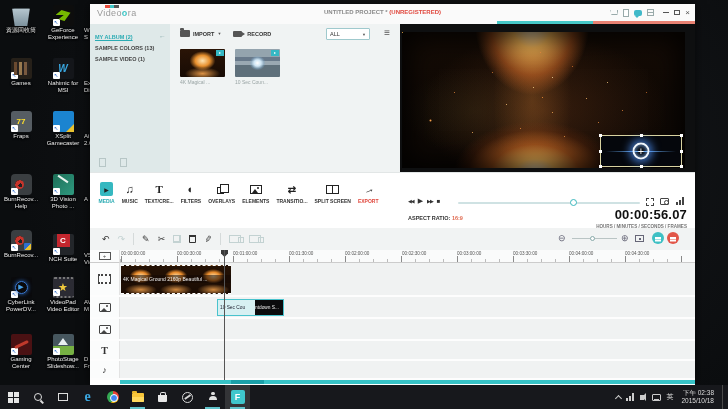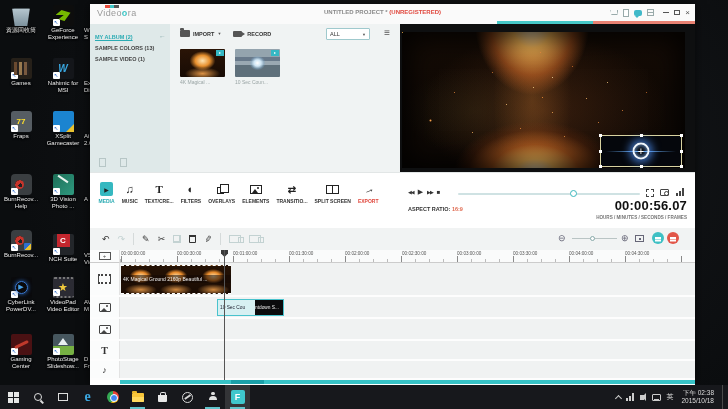--- a/index.html
+++ b/index.html
@@ -173,21 +173,21 @@
       left:2px; top:-4px; background:#fff; }
   .ic-elements i { display:block; width:12px; height:9px; border:1px solid #222; position:relative; }
   .ic-elements i::after { content:""; position:absolute; bottom:0; left:1px;
       border-left:3px solid transparent; border-right:3px solid transparent; border-bottom:4px solid #222; }
   .ic-elements i::before { content:""; position:absolute; right:2px; top:1px; width:2px; height:2px;
       border-radius:50%; background:#222; }
   .ic-split i { display:block; width:13px; height:9px; border:1px solid #222;
       background:linear-gradient(90deg,transparent 0 5px,#222 5px 6px,transparent 6px); }
   .ic-export { color:#e0483e; font-weight:bold; transform:rotate(-22deg); font-size:12px; }
 
-  .pvc { position:absolute; left:310px; top:8px; width:295px; height:56px;text-align:right; }
+  .pvc { position:absolute; left:310px; top:17px; width:295px; height:56px;text-align:right; }
   .transport { position:absolute; left:8px; top:7px; display:flex; gap:4px; align-items:center; color:#333; }
   .tr-sm { font-size:5px; letter-spacing:-1px; } .tr-play { font-size:7px; } .tr-stop { font-size:6px; }
   .seek { position:absolute; left:58px; top:12px; width:182px; height:2px; background:#cfe2e3; border-radius:1px; }
   .seek .knob { position:absolute; left:112px; top:-3px; width:7px; height:7px; background:#fff;
       border:1.5px solid #3bb7bd; border-radius:50%; }
   .ic-fs { position:absolute; left:246px; top:8px; width:8px; height:8px; border:1px solid #444; }
   .ic-fs::before { content:""; position:absolute; left:2px; right:2px; top:-1px; bottom:-1px; background:#fff; }
   .ic-fs::after  { content:""; position:absolute; top:2px; bottom:2px; left:-1px; right:-1px; background:#fff; }
   .ic-snap { position:absolute; left:260px; top:8px; width:9px; height:7px; border:1px solid #444;
       border-radius:1px; }

